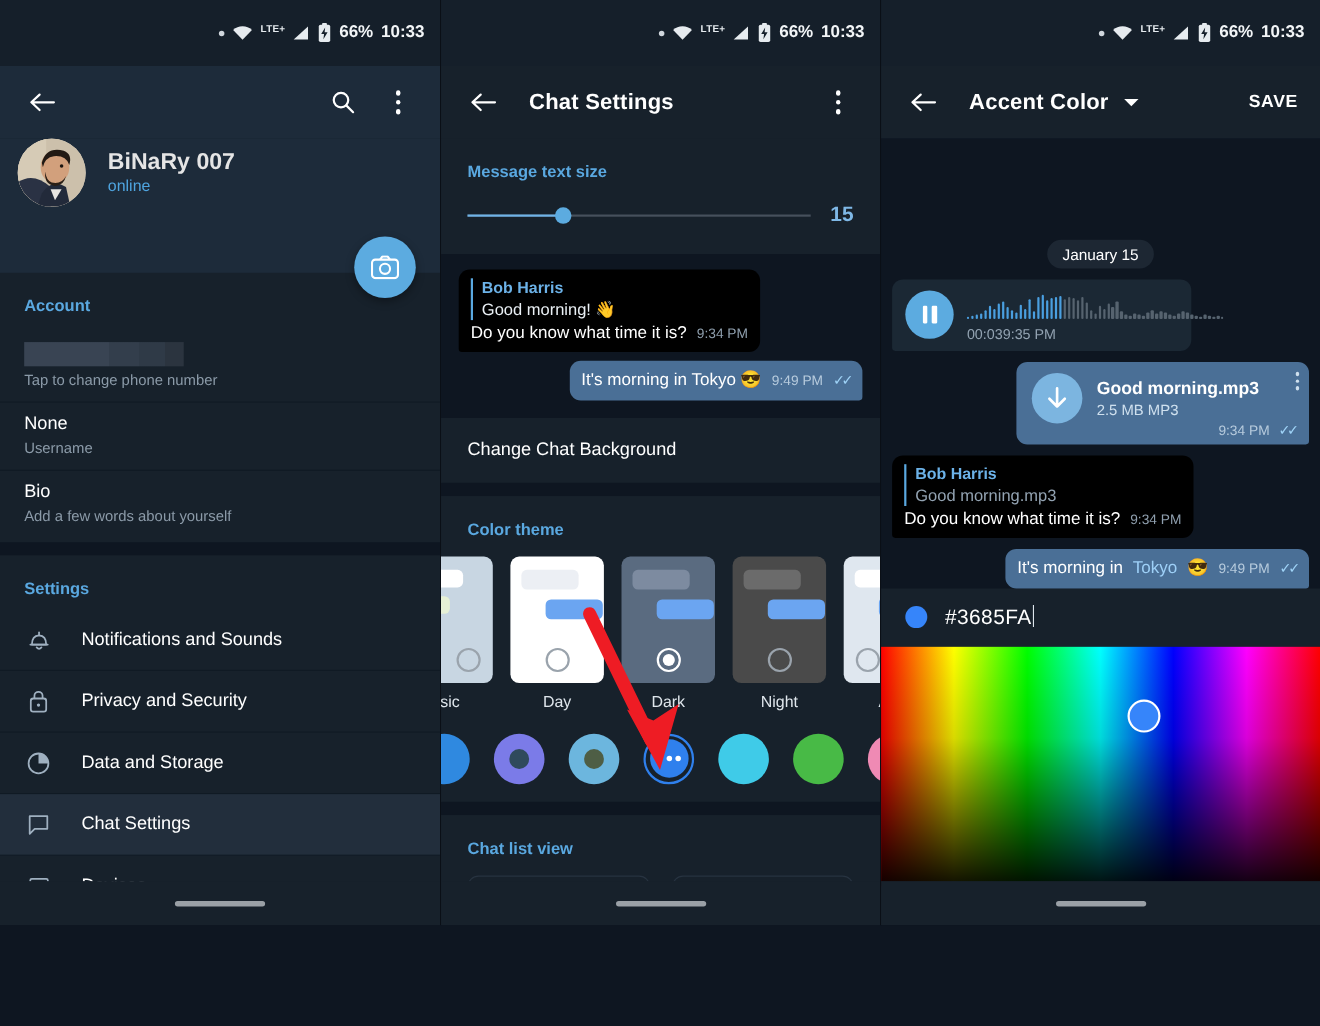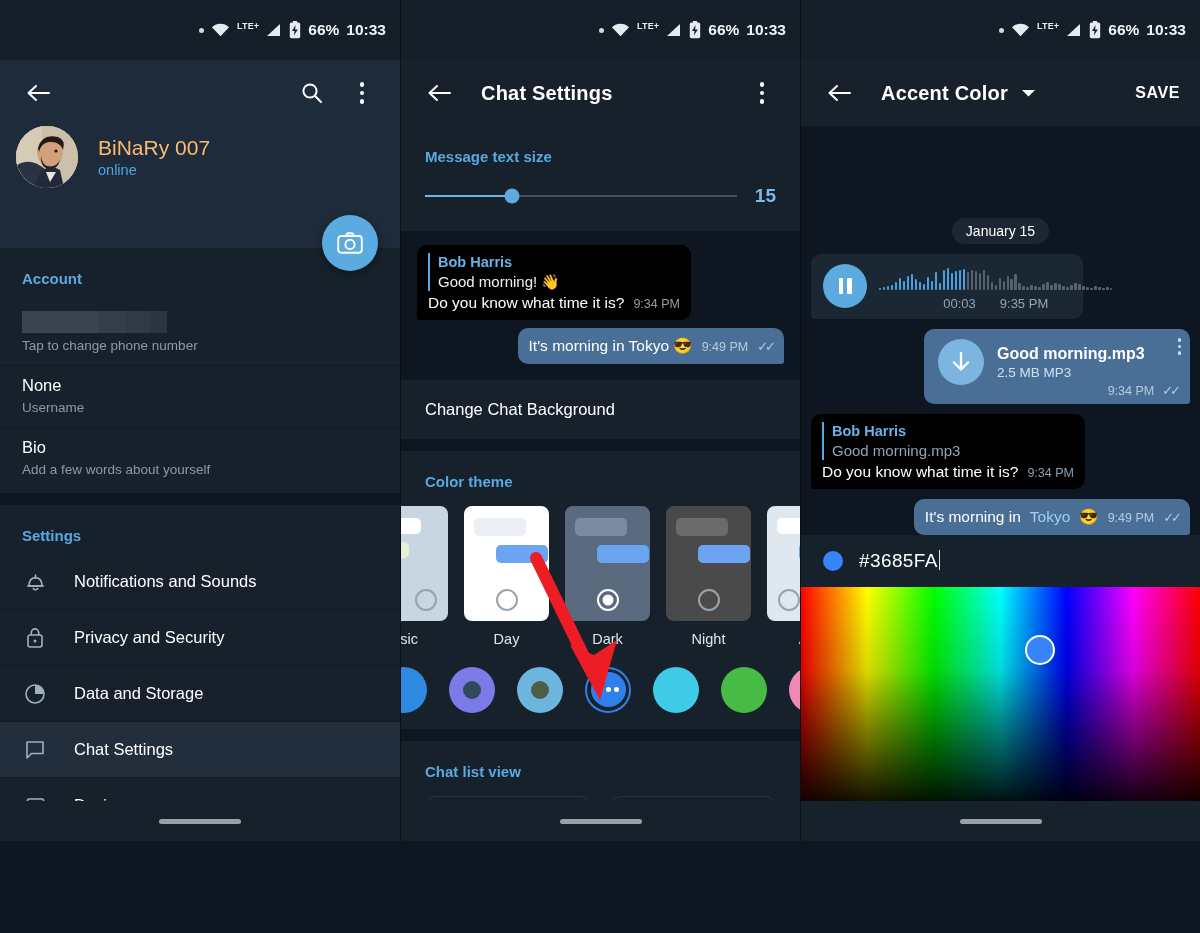--- a/index.html
+++ b/index.html
@@ -38,21 +38,21 @@
   .kebab { display: flex; flex-direction: column; gap: 4px; align-items: center; }
   .kebab i { width: 4.5px; height: 4.5px; border-radius: 50%; background: #fff; display: block; }
 
   
   .profile-head { background: #1d2b3a; padding: 0 16px 22px 16px; position: relative; height: 122px; }
   .profile-row { display: flex; align-items: center; gap: 20px; }
   .avatar {
     width: 62px; height: 62px; border-radius: 50%; overflow: hidden; flex: none;
     background: #d8cfc0; position: relative;
   }
-  .pname { font-size: 21px; font-weight: normal; color: #fdba74; line-height: 1.18; }
+  .pname { font-size: 21px; font-weight: bold; color: #e5e5e5; line-height: 1.18; }
   .pstatus { font-size: 14.5px; color: #4fa5e0; margin-top: 2px; }
   .fab {
     position: absolute; right: 22px; bottom: -23px; width: 56px; height: 56px; border-radius: 50%;
     background: #5cabe0; display: flex; align-items: center; justify-content: center;
     box-shadow: 0 3px 8px rgba(0,0,0,.35); cursor: pointer;
   }
 
   .section { background: #17212b; padding-bottom: 4px; }
   .sec-title { color: #5aa8e0; font-size: 15px; font-weight: bold; padding: 22px 22px 10px 22px; }
   .row { padding: 10px 22px 12px 22px; border-bottom: 1px solid #101a24; }
@@ -142,21 +142,21 @@
   .rchat { background: #0e1621; padding: 0 10px; }
   .datepill { display: flex; justify-content: center; padding: 14px 0 10px 0; }
   .datepill span { background: #1d2733; color: #fff; font-size: 14px; padding: 5px 14px; border-radius: 14px; }
   .voice { background: #1b2834; border-radius: 10px 10px 10px 3px; padding: 10px 12px 8px 12px;
            display: flex; gap: 12px; width: 272px; }
   .playbtn { width: 44px; height: 44px; border-radius: 50%; background: #5cabe0; flex: none;
              display: flex; align-items: center; justify-content: center; gap: 4px; cursor: pointer; }
   .playbtn i { width: 4.5px; height: 16px; background: #fff; border-radius: 1px; display: block; }
   .wave { flex: 1; display: flex; align-items: flex-end; gap: 1.6px; height: 26px; }
   .wave b { width: 2.4px; border-radius: 1px; display: block; }
-  .vmeta { display: flex; justify-content: center; margin-top: 6px; gap: 24px; }
+  .vmeta { display: flex; justify-content: flex-start; margin-top: 6px; }
   .vmeta .d { color: #93a3b2; font-size: 13px; }
 
   .filebub { background: #4a6f96; border-radius: 10px 10px 3px 10px; padding: 10px 12px 6px 14px;
              width: 266px; position: relative; }
   .file-row { display: flex; align-items: center; gap: 13px; }
   .dlbtn { width: 46px; height: 46px; border-radius: 50%; background: #7cb5e0; flex: none;
            display: flex; align-items: center; justify-content: center; cursor: pointer; }
   .fname { color: #fff; font-size: 16px; font-weight: bold; }
   .fsize { color: #cfe0ee; font-size: 13.5px; margin-top: 2px; }
   .fkebab { position: absolute; right: 9px; top: 9px; display: flex; flex-direction: column; gap: 3px; cursor: pointer; }

